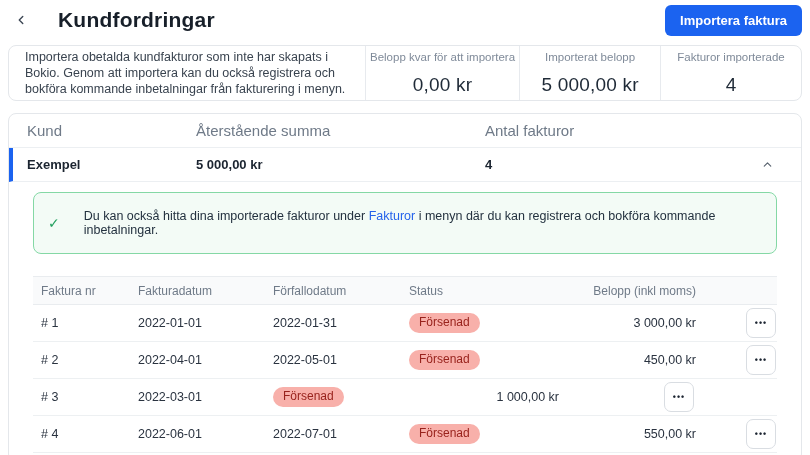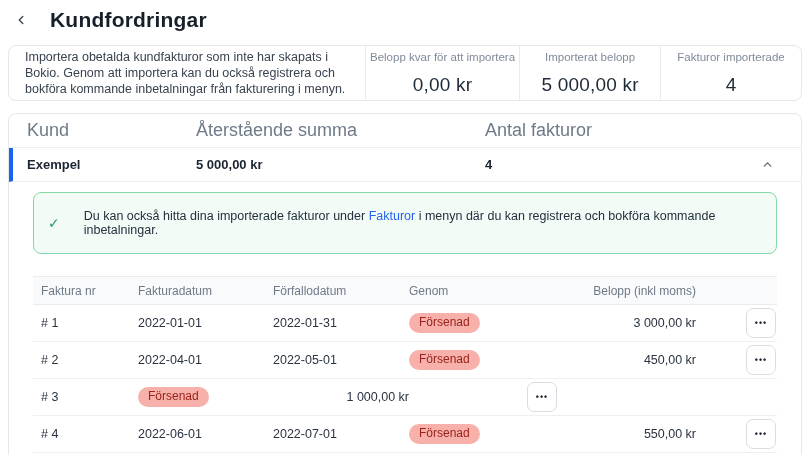--- a/index.html
+++ b/index.html
@@ -7,21 +7,21 @@
   body {
     width: 810px; height: 455px; overflow: hidden;
     background: #ffffff;
     font-family: "Liberation Sans", "DejaVu Sans", sans-serif;
     color: #2a3340;
   }
 
   
   .topbar { height: 40px; display: flex; align-items: center; padding: 0 8px 0 10px; gap: 10px; background: #fff; }
   .back-btn { width: 22px; height: 22px; display: flex; align-items: center; justify-content: center; cursor: pointer; background: none; border: none; padding: 0; }
-  .page-title { margin: 8px; font-size: 21px; font-weight: 700; color: #171f29; letter-spacing: 0.2px; }
+  .page-title { margin: 16px; font-size: 21px; font-weight: 700; color: #171f29; letter-spacing: 0.2px; }
   .btn-primary {
     margin-left: auto; background: #1b63f0; color: #fff; border: none; border-radius: 6px;
     font-family: inherit; font-size: 13px; font-weight: 700; padding: 8px 15px; cursor: pointer;
   }
 
   
   .info-card {
     margin: 5px 8px 0; height: 56px; border: 1px solid #e4e7eb; border-radius: 8px;
     display: flex; align-items: stretch; background: #fff;
   }
@@ -30,21 +30,21 @@
     color: #39434f; display: flex; align-items: center;
   }
   .stat { flex: 1; border-left: 1px solid #e7eaee; display: flex; flex-direction: column; align-items: center; justify-content: center; gap: 11px; padding: 4px; }
   .stat-label { font-size: 11.5px; color: #7f8a99; white-space: nowrap; }
   .stat-value { font-size: 19px; color: #1f2a37; letter-spacing: 0.2px; }
 
   
   .main-card { margin: 12px 8px 0; border: 1px solid #e4e7eb; border-radius: 8px; background: #fff; overflow: hidden; }
 
   .cust-grid { display: grid; grid-template-columns: 169px 289px 1fr 48px; align-items: center; }
-  .cust-header { height: 34px; padding: 0 10px 0 18px; font-size: 18px; color: #6f7a88; border-bottom: 1px solid #eceff2; }
+  .cust-header { height: 34px; padding: 0 10px 0 18px; font-size: 15px; color: #6f7a88; border-bottom: 1px solid #eceff2; }
   .cust-row {
     height: 34px; padding: 0 10px 0 14px; border-left: 4px solid #1b63f0; border-bottom: 1px solid #eceff2;
     font-size: 13px; font-weight: 700; color: #1b2430; cursor: pointer;
   }
   .chevron-cell { display: flex; justify-content: center; }
 
   
   .expanded { padding: 10px 24px 8px 24px; }
 
   .success-banner {
@@ -81,20 +81,21 @@
 
 <header class="topbar">
   <button class="back-btn">
     <span style="display:flex;">
       <svg width="14" height="14" viewBox="0 0 24 24">
           <path d="M15 18l-6-6 6-6" stroke="#3c4654" stroke-width="2.4" fill="none" stroke-linecap="round" stroke-linejoin="round"></path>
         </svg>
     </span>
   </button>
   <h1 class="page-title">Kundfordringar</h1>
+  <button class="btn-primary">Importera faktura</button>
 </header>
 
 <section class="info-card">
   <p class="info-text">Importera obetalda kundfakturor som inte har skapats i Bokio. Genom att importera kan du också registrera och bokföra kommande inbetalningar från fakturering i menyn.</p>
   <div class="stat">
     <div class="stat-label">Belopp kvar för att importera</div>
     <div class="stat-value">0,00 kr</div>
   </div>
   <div class="stat">
     <div class="stat-label">Importerat belopp</div>
@@ -138,21 +139,21 @@
         <span>i menyn där du kan registrera och bokföra kommande inbetalningar.</span>
       </p>
     </div>
 
     <div class="invoice-table">
 
       <div class="it-grid it-header">
         <span>Faktura nr</span>
         <span>Fakturadatum</span>
         <span>Förfallodatum</span>
-        <span>Genom</span>
+        <span>Status</span>
         <span class="col-amount">Belopp (inkl moms)</span>
         <span></span>
       </div>
 
       <div class="it-grid it-row">
         <span># 1</span>
         <span>2022-01-01</span>
         <span>2022-01-31</span>
         <span><span class="status-badge">Försenad</span></span>
         <span class="col-amount">3 000,00 kr</span>
@@ -171,20 +172,21 @@
         <span class="col-amount">450,00 kr</span>
         <span class="col-actions">
             <button class="more-btn">
               <span>•••</span>
             </button>
           </span>
       </div>
 
       <div class="it-grid it-row">
         <span># 3</span>
+        <span>2022-03-01</span>
         <span><span class="status-badge">Försenad</span></span>
         <span class="col-amount">1 000,00 kr</span>
         <span class="col-actions">
             <button class="more-btn">
               <span>•••</span>
             </button>
           </span>
       </div>
 
       <div class="it-grid it-row">

